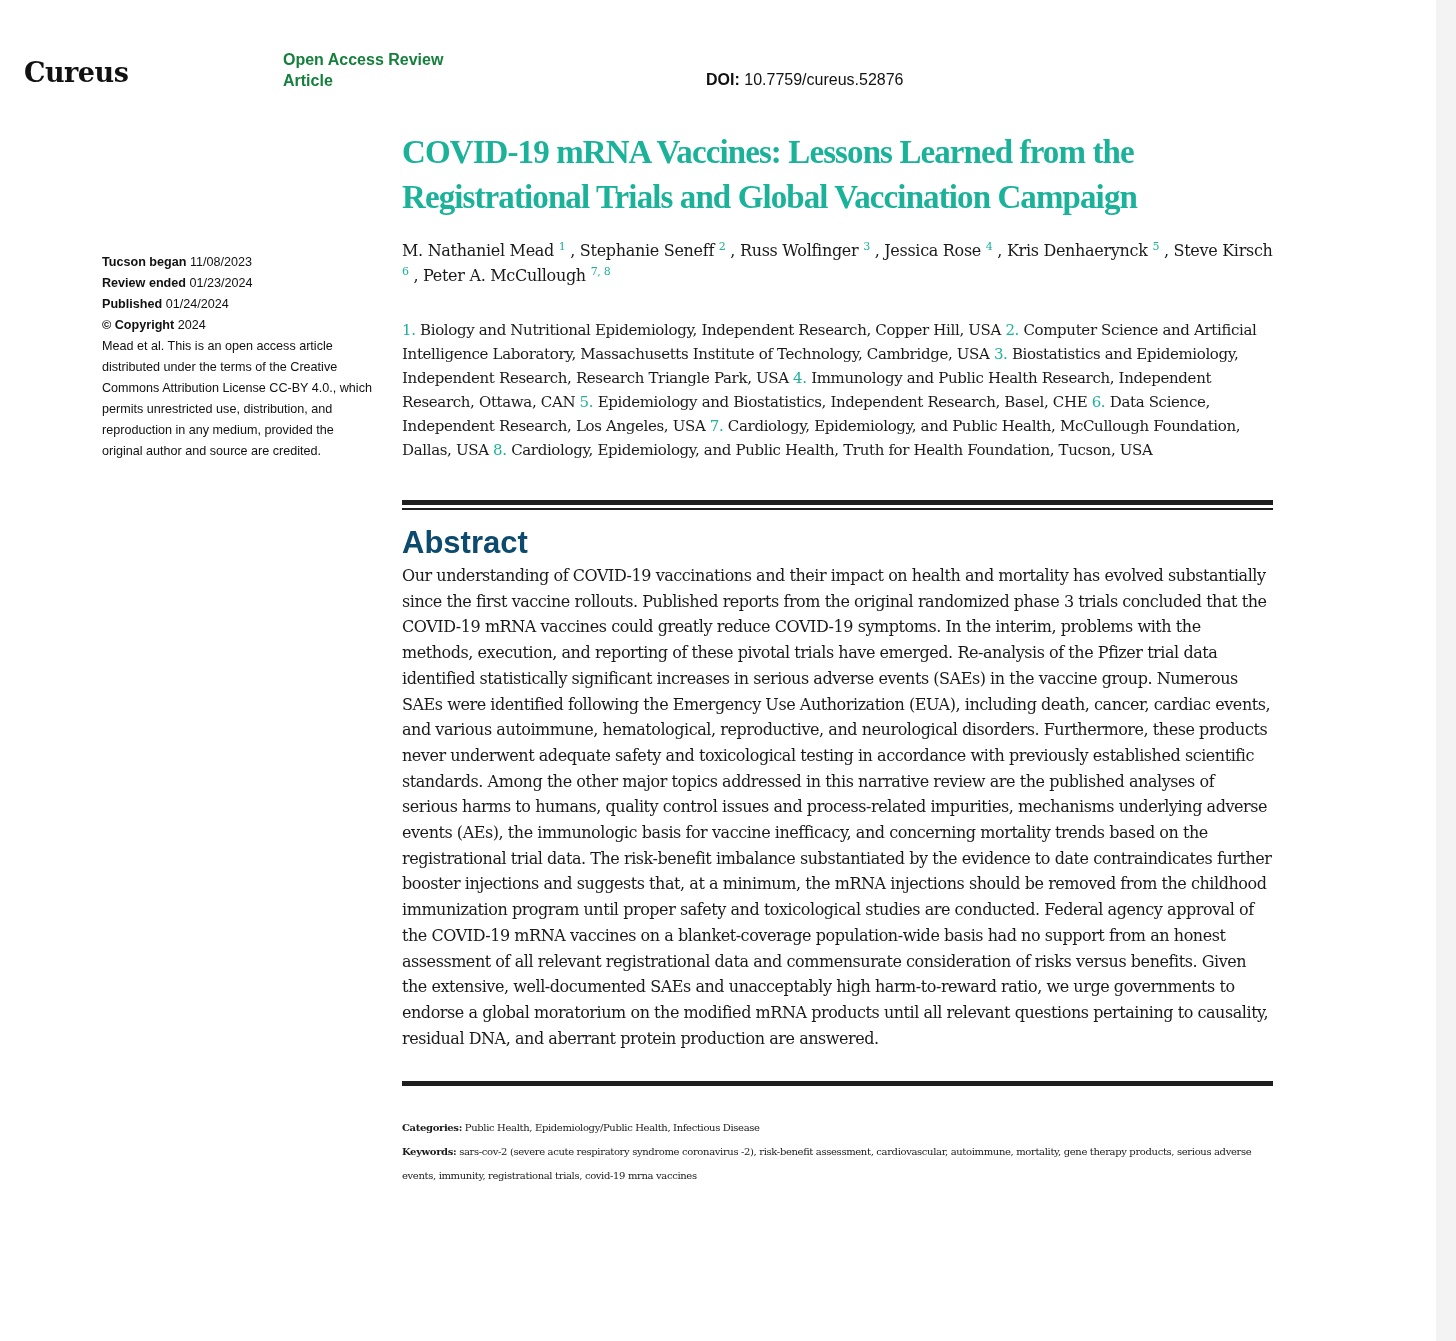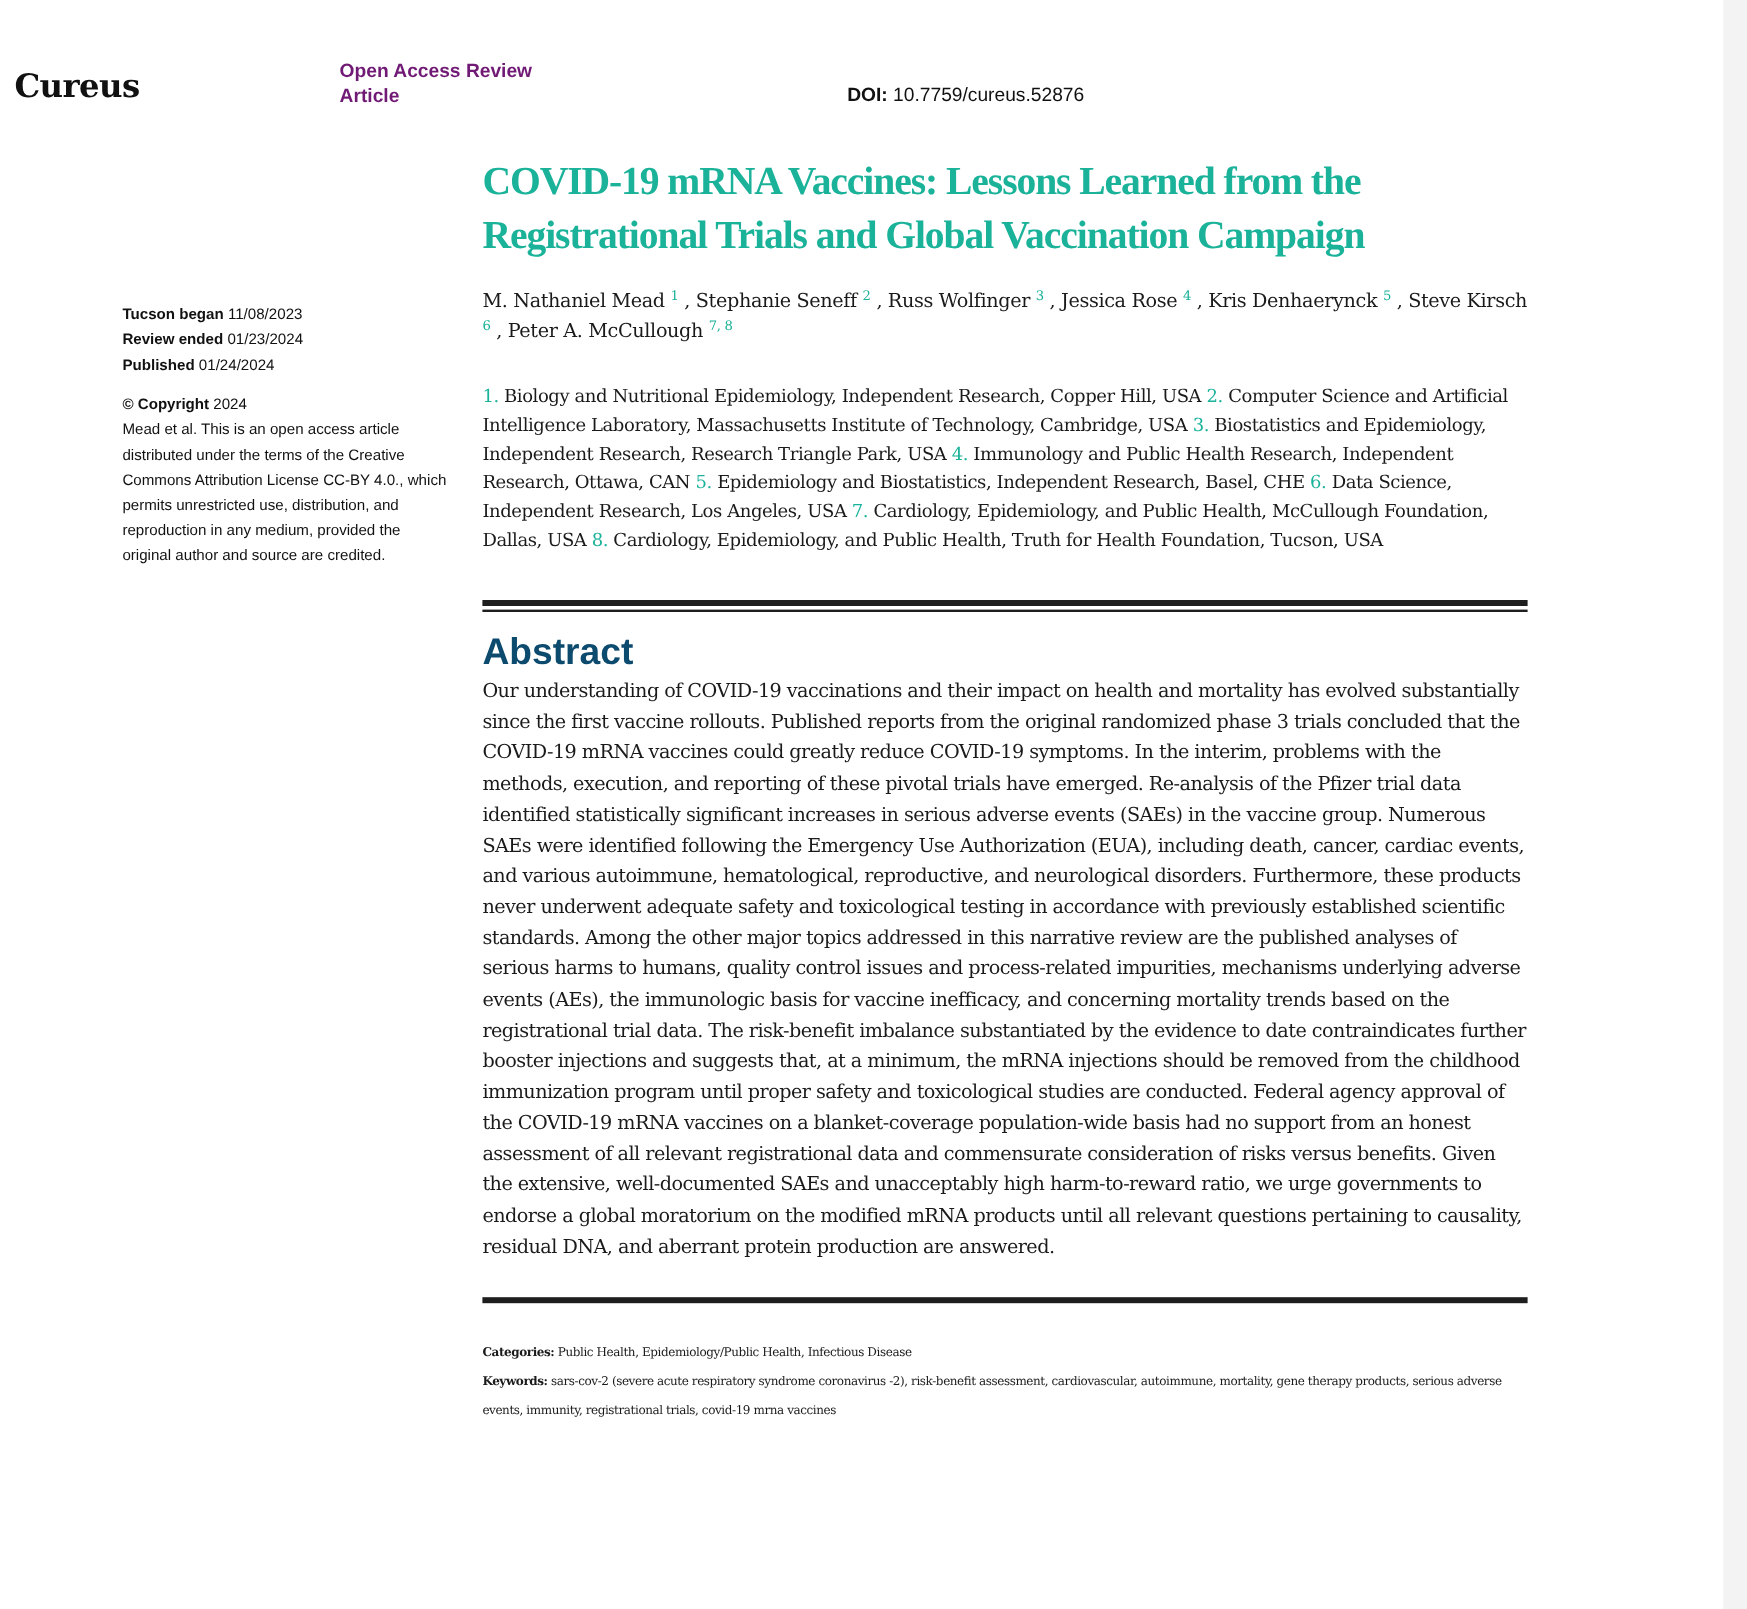--- a/index.html
+++ b/index.html
@@ -12,57 +12,57 @@
       color: #1a1a1a;
     }
     .scroll-strip {
       position: absolute;
       left: 1436px; top: 0;
       width: 20px; height: 1341px;
       background: #f3f3f3;
     }
     .logo {
       position: absolute;
-      left: 12px; top: 57px;
+      left: 24px; top: 57px;
       font-family: "DejaVu Serif", serif;
       font-weight: bold;
       font-size: 27px;
       letter-spacing: -0.5px;
       color: #111;
     }
     .article-type {
       position: absolute;
       left: 283px; top: 49px;
       width: 200px;
       font-family: "Liberation Sans", sans-serif;
       font-weight: bold;
       font-size: 16px;
       line-height: 21px;
-      color: #701a75;
+      color: #15803d;
     }
     .doi {
       position: absolute;
       left: 706px; top: 71px;
       font-family: "Liberation Sans", sans-serif;
       font-size: 16px;
       color: #111;
     }
     .doi b { font-weight: bold; }
 
     .sidebar {
       position: absolute;
       left: 102px; top: 252px;
       width: 270px;
       font-family: "Liberation Sans", sans-serif;
       font-size: 12.6px;
       line-height: 21px;
       color: #111;
     }
     .sidebar .label { font-weight: bold; }
-    .sidebar .copyright { margin-top: 12px; }
+    .sidebar .copyright { }
     .sidebar .license { line-height: 21px; }
 
     .main {
       position: absolute;
       left: 402px; top: 130px;
       width: 872px;
       font-family: "DejaVu Serif", serif;
       color: #1a1a1a;
     }
     .title {

